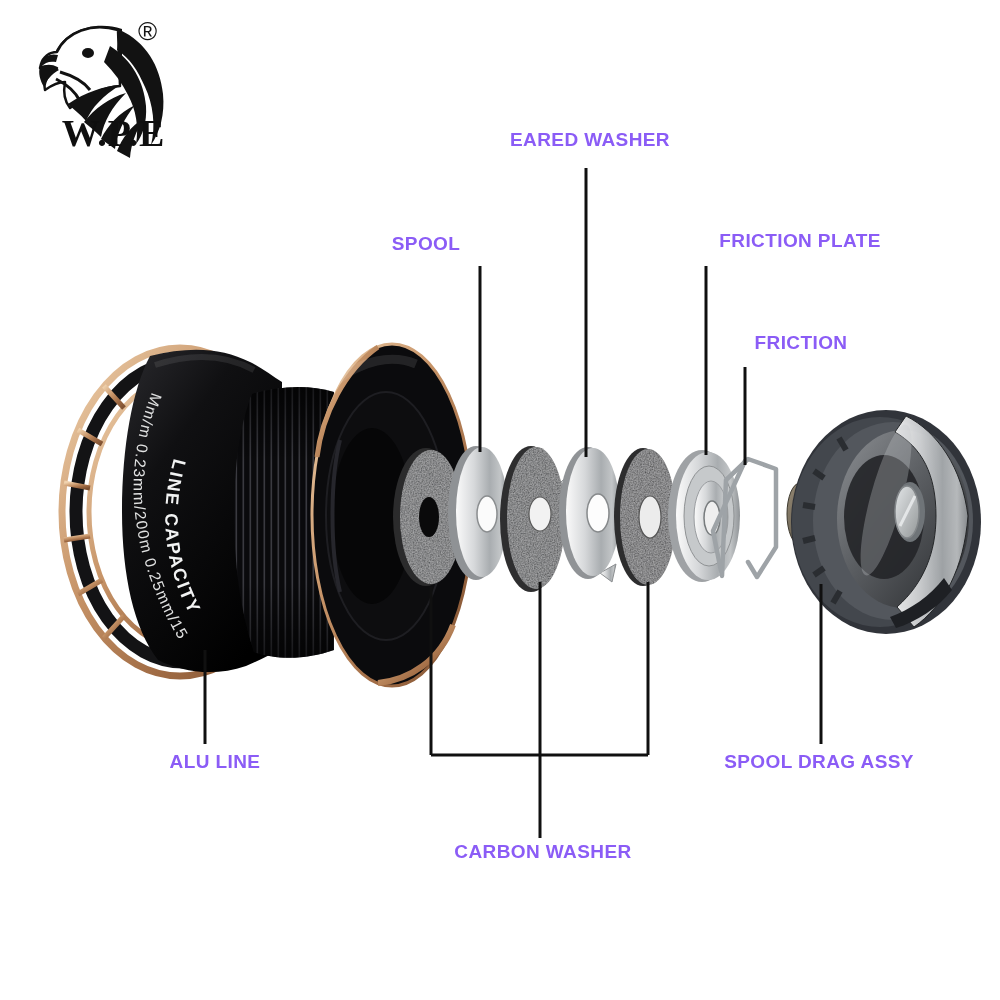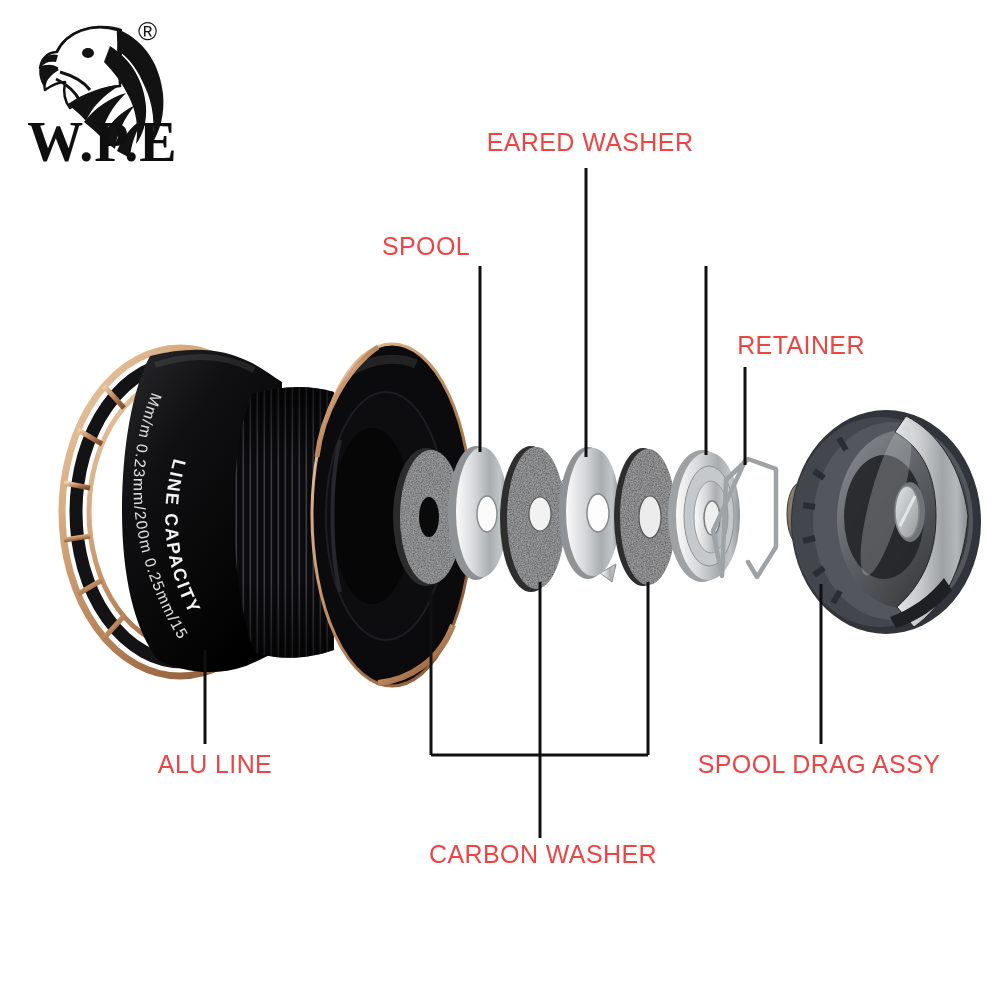--- a/index.html
+++ b/index.html
@@ -3,26 +3,26 @@
 <meta charset="utf-8">
 <style>
   html,body{margin:0;padding:0;background:#ffffff;}
   .stage{
     position:relative;width:1000px;height:1000px;background:#fff;
     font-family:"Liberation Sans",sans-serif;overflow:hidden;
   }
   .art{position:absolute;left:0;top:0;width:1000px;height:1000px;}
   .lbl{
     position:absolute;transform:translateX(-50%);
-    font-size:25px;color:#ef4444;letter-spacing:.4px;white-space:nowrap;line-height:1;
+    font-size:19px;color:#8b5cf6;letter-spacing:.4px;white-space:nowrap;line-height:1;font-weight:bold;
   }
   .brandname{
     position:absolute;left:0;top:114px;width:205px;text-align:center;
-    font-family:"Liberation Serif",serif;font-weight:700;font-size:56px;
-    letter-spacing:1px;color:#0f0f0f;line-height:1;
+    font-family:"Liberation Serif",serif;font-weight:700;font-size:38px;
+    letter-spacing:1px;color:#0f0f0f;line-height:1;padding-left:11px;
   }
   .rmark{position:absolute;left:138px;top:18px;font-size:26px;color:#141414;line-height:1;}
 </style>
 </head>
 <body>
 
 <div class="stage">
 
   <svg class="art" viewBox="0 0 1000 1000" xmlns="http://www.w3.org/2000/svg">
     <defs>
@@ -222,17 +222,18 @@
         <line x1="431" y1="755" x2="648" y2="755"></line>
       </g>
     </g>
   </svg>
 
   <span class="rmark">®</span>
   <div class="brandname">W.P.E</div>
 
   <div class="lbl" style="left:590px;top:130px">EARED WASHER</div>
   <div class="lbl" style="left:426px;top:234px">SPOOL</div>
-  <div class="lbl" style="left:801px;top:333px">RETAINER</div>
+  <div class="lbl" style="left:800px;top:231px">FRICTION PLATE</div>
+  <div class="lbl" style="left:801px;top:333px">FRICTION</div>
   <div class="lbl" style="left:215px;top:752px">ALU LINE</div>
   <div class="lbl" style="left:543px;top:842px">CARBON WASHER</div>
   <div class="lbl" style="left:819px;top:752px">SPOOL DRAG ASSY</div>
 </div>
 
 </body></html>

